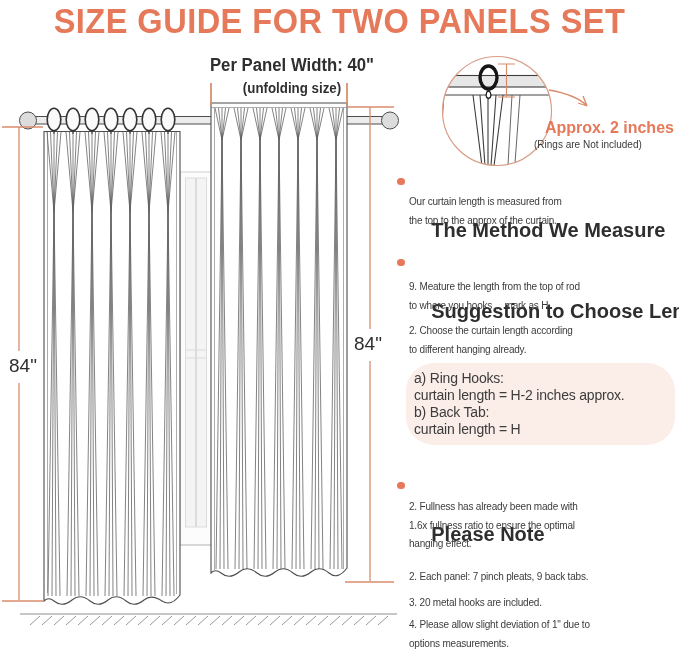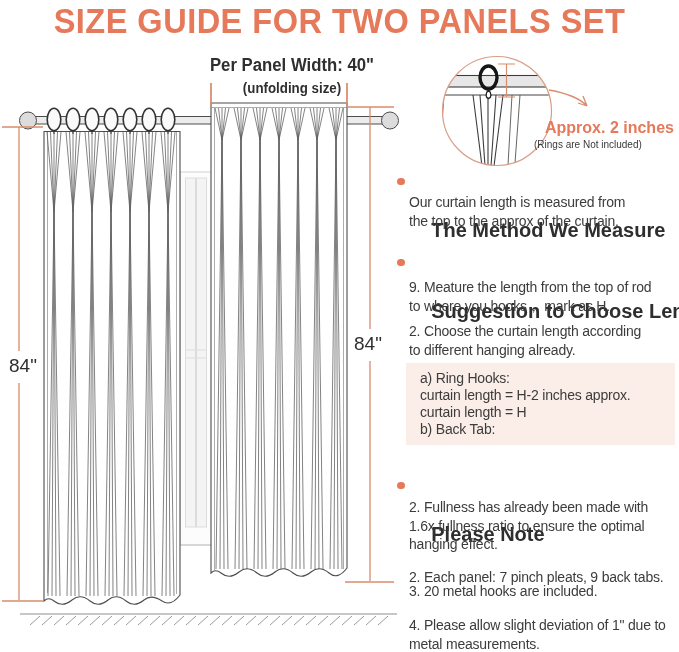--- a/index.html
+++ b/index.html
@@ -17,24 +17,24 @@
   .dim-label{color:#2f2f2f;white-space:pre;}
   #panel-width-label{left:182px;top:55px;width:220px;text-align:center;font-weight:bold;font-size:18px;transform:scaleX(.93);}
   #unfolding-label{left:182px;top:80px;width:220px;text-align:center;font-weight:bold;font-size:14px;transform:scaleX(.95);}
   #left-84{left:9px;top:355px;font-size:19px;}
   #right-84{left:354px;top:333px;font-size:19px;}
   #approx-label{left:536px;top:119px;font-size:16px;font-weight:bold;color:#E5795A;white-space:pre;margin-left:9px;}
   #rings-note{left:534px;top:139px;font-size:10px;color:#3a3a3a;white-space:pre;}
   #right-col{left:409px;top:0;width:271px;height:652px;}
   .sec-h{position:absolute;font-size:20px;font-weight:bold;color:#2e2e2e;white-space:pre;}
   .bullet{position:absolute;left:-12px;top:4.5px;width:7.5px;height:7.5px;border-radius:50%;background:#E5795A;}
-  .p{position:absolute;color:#3c3c3c;font-size:14px;letter-spacing:-.2px;line-height:18.5px;}
+  .p{position:absolute;color:#3c3c3c;font-size:10px;letter-spacing:-.2px;line-height:18.5px;}
   .p .line{white-space:pre;}
   #note-box{position:absolute;left:-3px;top:363px;width:269px;box-sizing:border-box;
-    background:#FBEEE8;padding:7px 6px 7px 14px;}
+    background:#FBEEE8;padding:7px 6px 7px 8px;border-radius:28px;}
   #note-box .line{white-space:pre;font-size:14px;letter-spacing:-.2px;line-height:17px;color:#3c3c3c;}
   .gap-top{}
   svg{display:block;}
 </style>
 </head>
 <body>
 
 <svg class="abs" style="left:0;top:0" width="679" height="652" viewBox="0 0 679 652">
 
   <g stroke-width="1">
@@ -151,37 +151,37 @@
     <div class="line">to where you hooks， mark as H.</div>
   </div>
   <div class="p" style="top:322px">
     <div class="line">2. Choose the curtain length according</div>
     <div class="line">to different hanging already.</div>
   </div>
 
   <div id="note-box">
     <div class="line">a) Ring Hooks:</div>
     <div class="line">curtain length = H-2 inches approx.</div>
+    <div class="line">b) Back Tab:</div>
     <div class="line">curtain length = H</div>
-    <div class="line">b) Back Tab:</div>
   </div>
 
   <div class="sec-h" style="top:477px">
     <span class="bullet"></span>
     <span>Please Note</span>
   </div>
   <div class="p" style="top:498px">
     <div class="line">2. Fullness has already been made with</div>
     <div class="line">1.6x fullness ratio to ensure the optimal</div>
     <div class="line gap-top">hanging effect.</div>
   </div>
   <div class="p" style="top:568px">
     <div class="line">2. Each panel: 7 pinch pleats, 9 back tabs.</div>
   </div>
-  <div class="p" style="top:582px">
+  <div class="p" style="top:594px">
     <div class="line">3. 20 metal hooks are included.</div>
   </div>
   <div class="p" style="top:616px">
     <div class="line">4. Please allow slight deviation of 1" due to</div>
-    <div class="line">metal measurements.</div>
+    <div class="line">options measurements.</div>
   </div>
 
 </div>
 
 </body></html>

